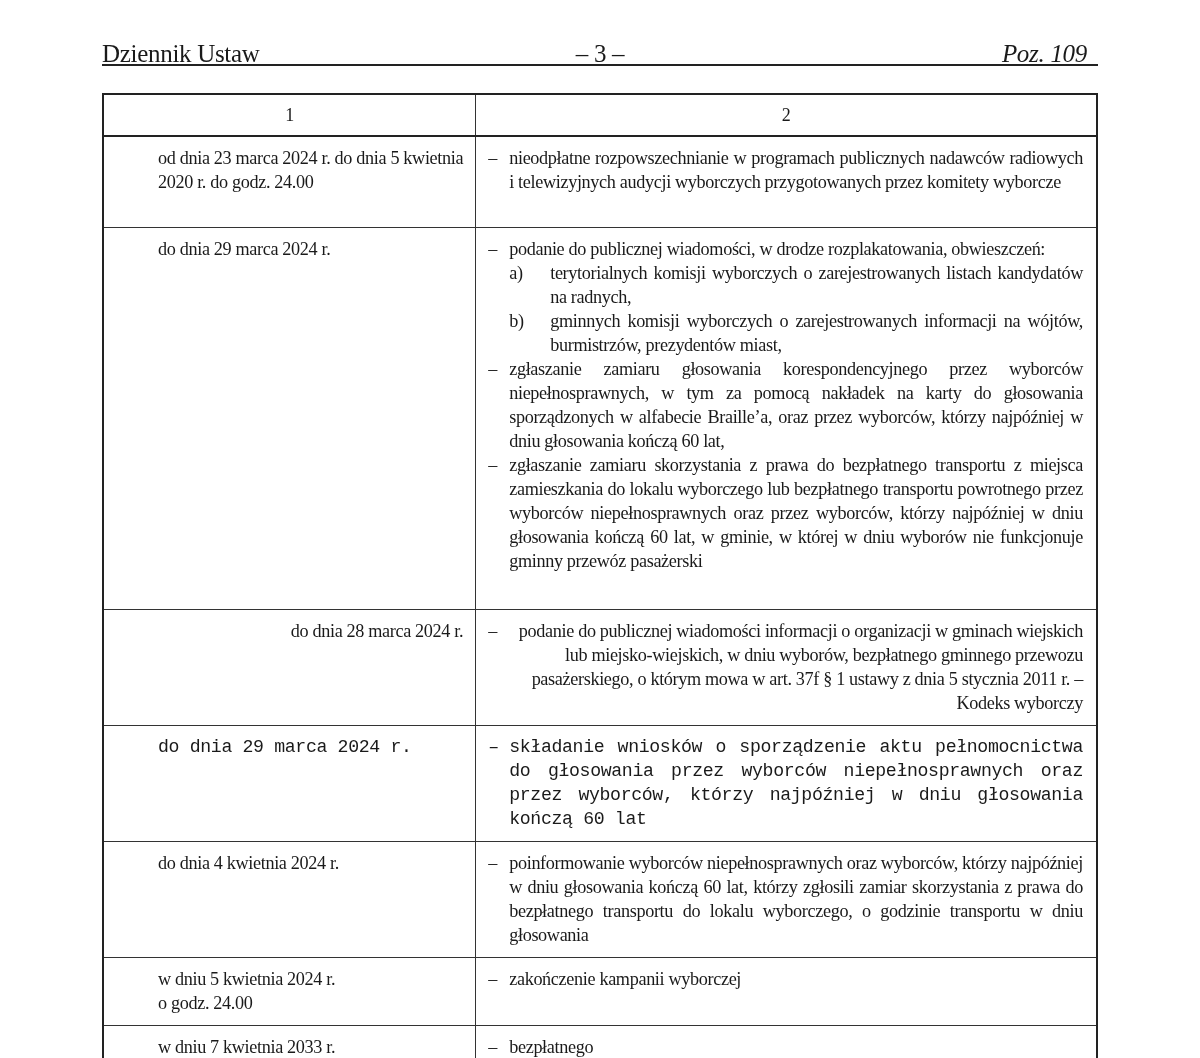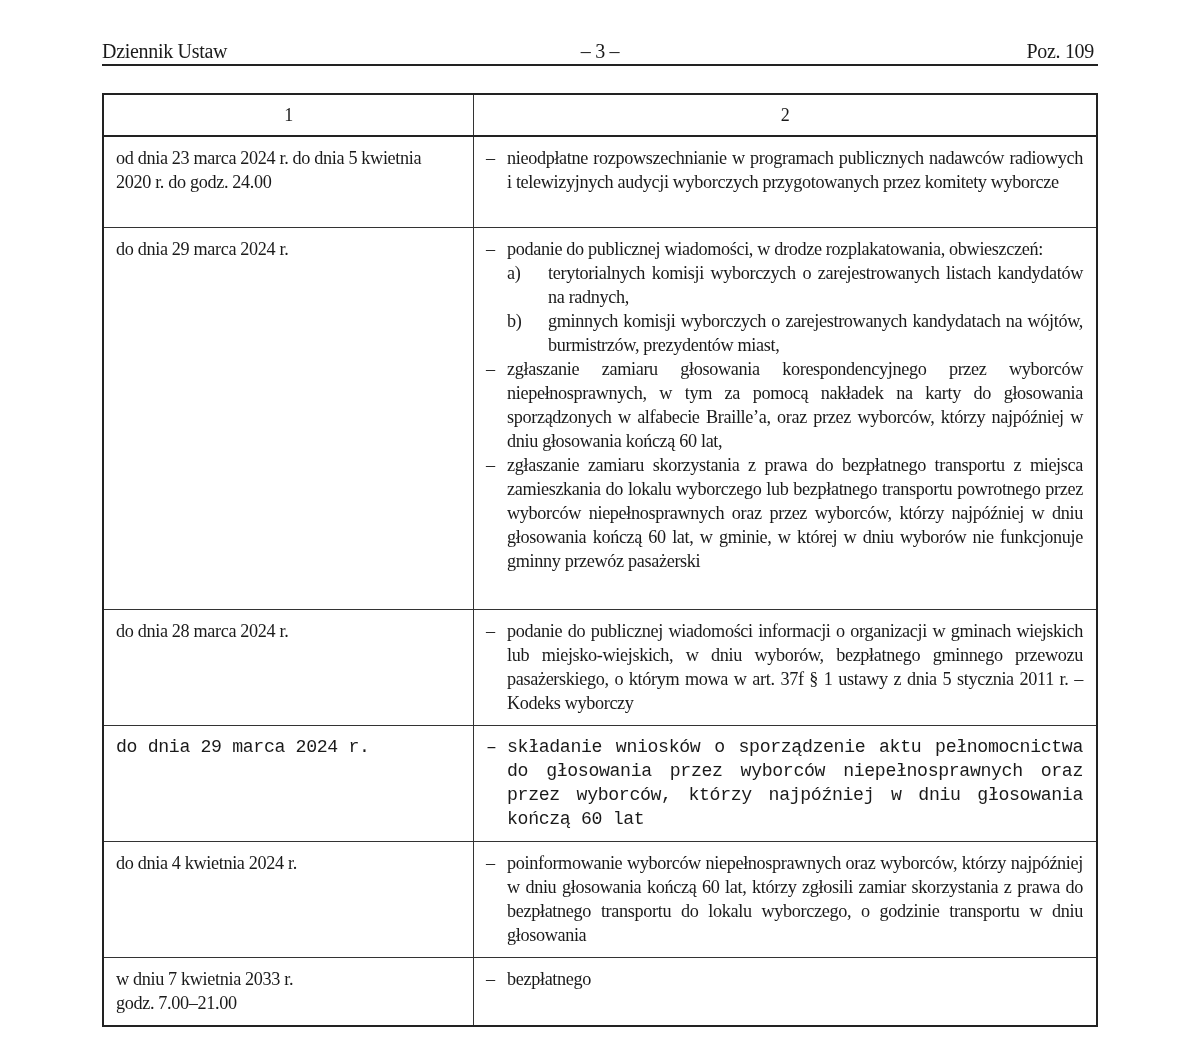--- a/index.html
+++ b/index.html
@@ -15,26 +15,26 @@
       color: #1a1a1a;
       overflow: hidden;
     }
     .page-header {
       position: absolute;
       left: 102px;
       top: 38px;
       width: 996px;
       height: 26px;
       border-bottom: 2.5px solid #222;
-      font-size: 20px;
+      font-size: 25px;
       letter-spacing: -0.3px;
     }
     .page-header .h-left { position: absolute; left: 0; top: 2px; }
     .page-header .h-center { position: absolute; left: 0; right: 0; top: 2px; text-align: center; }
-    .page-header .h-right { position: absolute; right: 4px; top: 2px; }
+    .page-header .h-right { position: absolute; right: 11px; top: 2px; font-style: italic; }
 
     table.schedule {
       position: absolute;
       left: 102px;
       top: 93px;
       width: 996px;
       border-collapse: collapse;
       border: 2.5px solid #222;
       font-size: 18.2px;
       line-height: 24px;
@@ -49,21 +49,21 @@
       height: 38px;
       text-align: center;
       vertical-align: middle;
       font-size: 18px;
       border-bottom: 2.5px solid #222;
     }
     .col-date { width: 367px; }
     .date-cell {
       padding: 9px 12px 10px 12px;
     }
-    .date-cell div { white-space: nowrap; }
+    .date-cell div { white-space: nowrap; margin-left: 42px; }
     .act-cell {
       padding: 9px 13px 10px 12px;
       text-align: justify;
     }
     .item {
       position: relative;
       padding-left: 21px;
     }
     .item .dash {
       position: absolute;
@@ -74,21 +74,21 @@
       position: relative;
       padding-left: 41px;
     }
     .sub .sub-label {
       position: absolute;
       left: 0;
       top: 0;
     }
     tr.row-0 td { height: 71px; }
     tr.row-1 td { height: 362px; }
-    tr.row-2 td { height: 95px; }
+    tr.row-2 td { height: 95px; text-align: right; }
     tr.row-3 td { height: 71px; font-family: Liberation Mono, monospace; }
     tr.row-4 td { height: 95px; }
     tr.row-5 td { height: 43px; }
     tr.row-6 td { height: 43px; }
     tr.row-6 { border-bottom: 2.5px solid #222; }
   </style>
 </head>
 <body>
 
 <div class="page-header">
@@ -126,21 +126,21 @@
       <td class="act-cell">
         <div class="item">
           <span class="dash">–</span>
           <span>podanie do publicznej wiadomości, w drodze rozplakatowania, obwieszczeń:</span>
           <div class="sub">
             <span class="sub-label">a)</span>
             <span>terytorialnych komisji wyborczych o zarejestrowanych listach kandydatów na radnych,</span>
           </div>
           <div class="sub">
             <span class="sub-label">b)</span>
-            <span>gminnych komisji wyborczych o zarejestrowanych kandydatach na wójtów, burmistrzów, prezydentów miast,</span>
+            <span>gminnych komisji wyborczych o zarejestrowanych informacji na wójtów, burmistrzów, prezydentów miast,</span>
           </div>
         </div>
         <div class="item">
           <span class="dash">–</span>
           <span>zgłaszanie zamiaru głosowania korespondencyjnego przez wyborców niepełnosprawnych, w tym za pomocą nakładek na karty do głosowania sporządzonych w alfabecie Braille’a, oraz przez wyborców, którzy najpóźniej w dniu głosowania kończą 60 lat,</span>
         </div>
         <div class="item">
           <span class="dash">–</span>
           <span>zgłaszanie zamiaru skorzystania z prawa do bezpłatnego transportu z miejsca zamieszkania do lokalu wyborczego lub bezpłatnego transportu powrotnego przez wyborców niepełnosprawnych oraz przez wyborców, którzy najpóźniej w dniu głosowania kończą 60 lat, w gminie, w której w dniu wyborów nie funkcjonuje gminny przewóz pasażerski</span>
         </div>
@@ -176,20 +176,32 @@
         <div>do dnia 4 kwietnia 2024 r.</div>
       </td>
       <td class="act-cell">
         <div class="item">
           <span class="dash">–</span>
           <span>poinformowanie wyborców niepełnosprawnych oraz wyborców, którzy najpóźniej w dniu głosowania kończą 60 lat, którzy zgłosili zamiar skorzystania z prawa do bezpłatnego transportu do lokalu wyborczego, o godzinie transportu w dniu głosowania</span>
         </div>
       </td>
     </tr>
 
+    <tr class="row-5">
+      <td class="date-cell">
+        <div>w dniu 5 kwietnia 2024 r.</div>
+        <div>o godz. 24.00</div>
+      </td>
+      <td class="act-cell">
+        <div class="item">
+          <span class="dash">–</span>
+          <span>zakończenie kampanii wyborczej</span>
+        </div>
+      </td>
+    </tr>
 
     <tr class="row-6">
       <td class="date-cell">
         <div>w dniu 7 kwietnia 2033 r.</div>
         <div>godz. 7.00–21.00</div>
       </td>
       <td class="act-cell">
         <div class="item">
           <span class="dash">–</span>
           <span>bezpłatnego</span>

